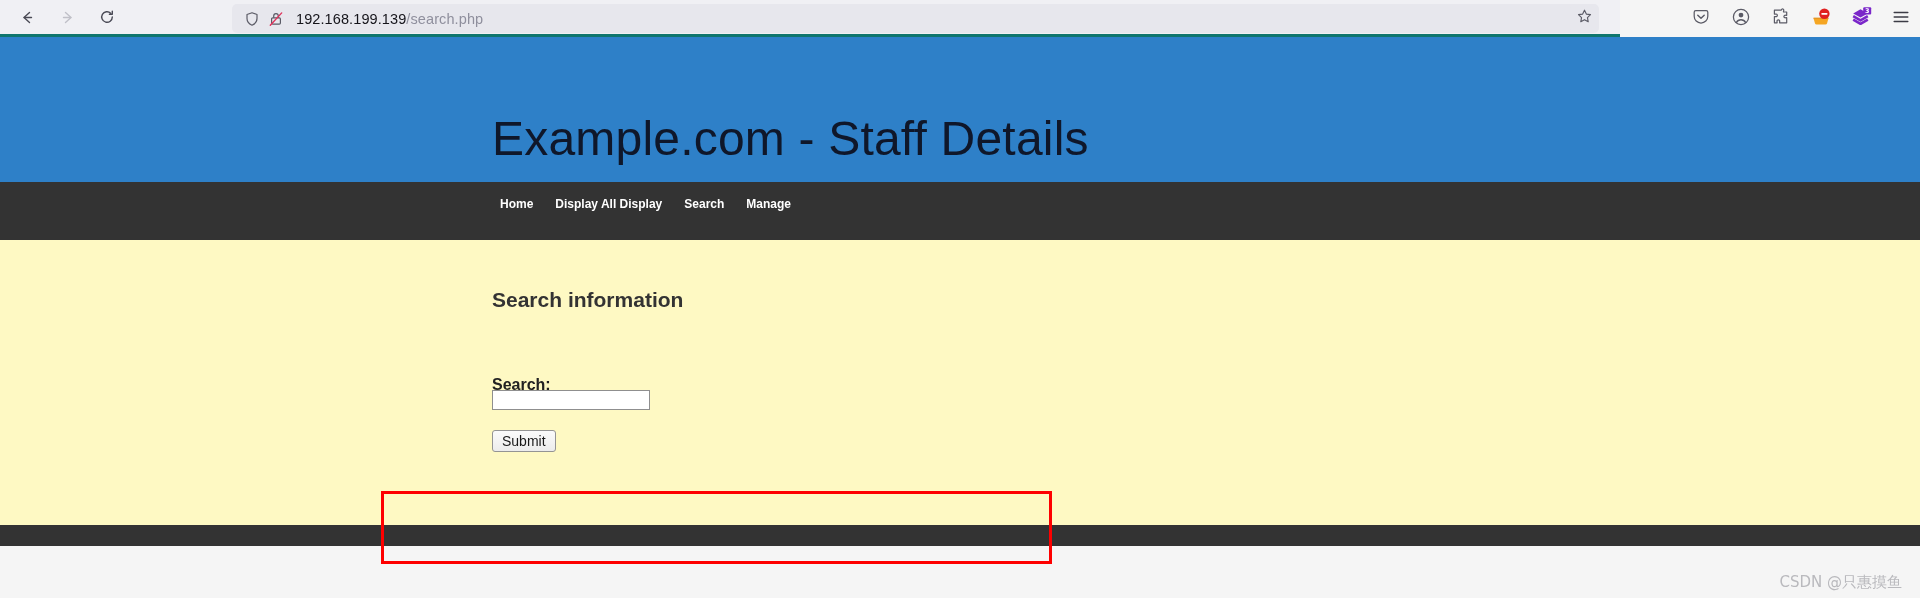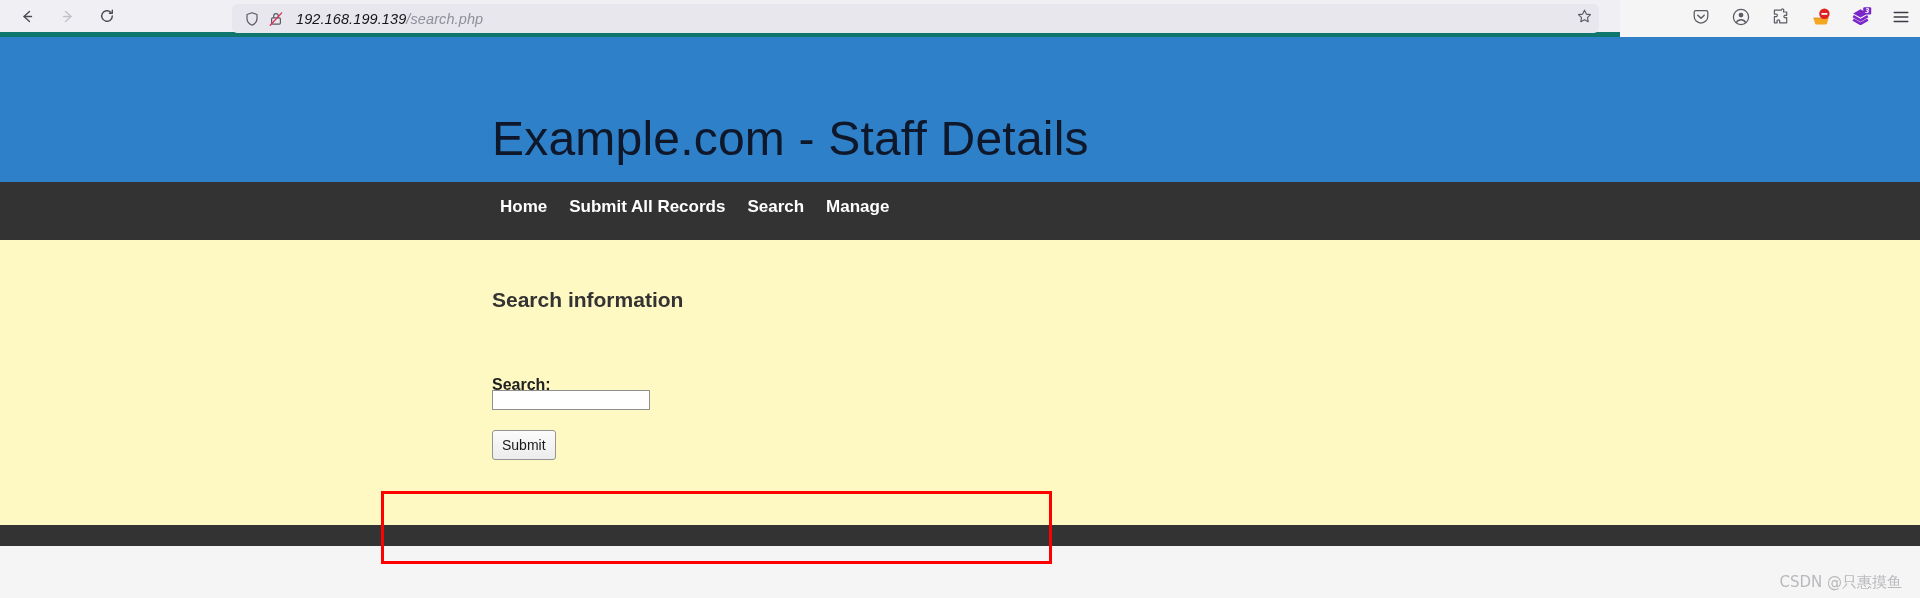--- a/index.html
+++ b/index.html
@@ -15,25 +15,24 @@
     position: relative;
   }
 
   
   #browser-chrome {
     position: absolute;
     left: 0; top: 0;
     width: 1620px;
     height: 37px;
     background: #f0f0f4;
-    border-bottom: 5px solid #0f766e;
-    box-sizing: border-box;
-    display: flex;
-    align-items: center;
-    font-style: italic;
+    border-bottom: 3px solid #0f766e;
+    box-sizing: border-box;
+    display: flex;
+    align-items: center;
   }
   .nav-btns {
     display: flex;
     align-items: center;
     gap: 10px;
     margin-left: 12px;
   }
   .chrome-btn {
     width: 30px;
     height: 30px;
@@ -120,21 +119,21 @@
   #nav-list {
     position: absolute;
     left: 500px;
     top: 15px;
     display: flex;
     align-items: center;
     gap: 22px;
   }
   .nav-link {
     color: #ffffff;
-    font-size: 17px;
+    font-size: 12px;
     font-weight: 700;
     white-space: nowrap;
     text-decoration: none;
   }
 
   
   #main {
     position: absolute;
     left: 0; top: 240px;
     width: 1920px;
@@ -176,21 +175,21 @@
     background: #ffffff;
     font-family: "Liberation Sans", sans-serif;
     font-size: 14px;
     padding: 1px 3px;
     outline: none;
   }
   #submit-button {
     position: absolute;
     left: 492px;
     top: 190px;
-    height: 30px;
+    height: 22px;
     padding: 1px 9px;
     box-sizing: border-box;
     border: 1px solid #949494;
     border-radius: 3px;
     background: linear-gradient(#fbfbfb, #ececec);
     font-family: "Liberation Sans", sans-serif;
     font-size: 14px;
     color: #1a1a1a;
   }
 
@@ -353,21 +352,21 @@
   </div>
 </div>
 
 <div id="site-header">
   <div id="site-title">Example.com - Staff Details</div>
 </div>
 
 <div id="site-nav">
   <div id="nav-list">
     <a class="nav-link" href="#">Home</a>
-    <a class="nav-link" href="#">Submit All Records</a>
+    <a class="nav-link" href="#">Display All Display</a>
     <a class="nav-link" href="#">Search</a>
     <a class="nav-link" href="#">Manage</a>
   </div>
 </div>
 
 <div id="main">
   <div id="content-heading">Search information</div>
 
   <div id="search-label">Search:</div>
   <input id="search-input" type="text" value="" style="">

